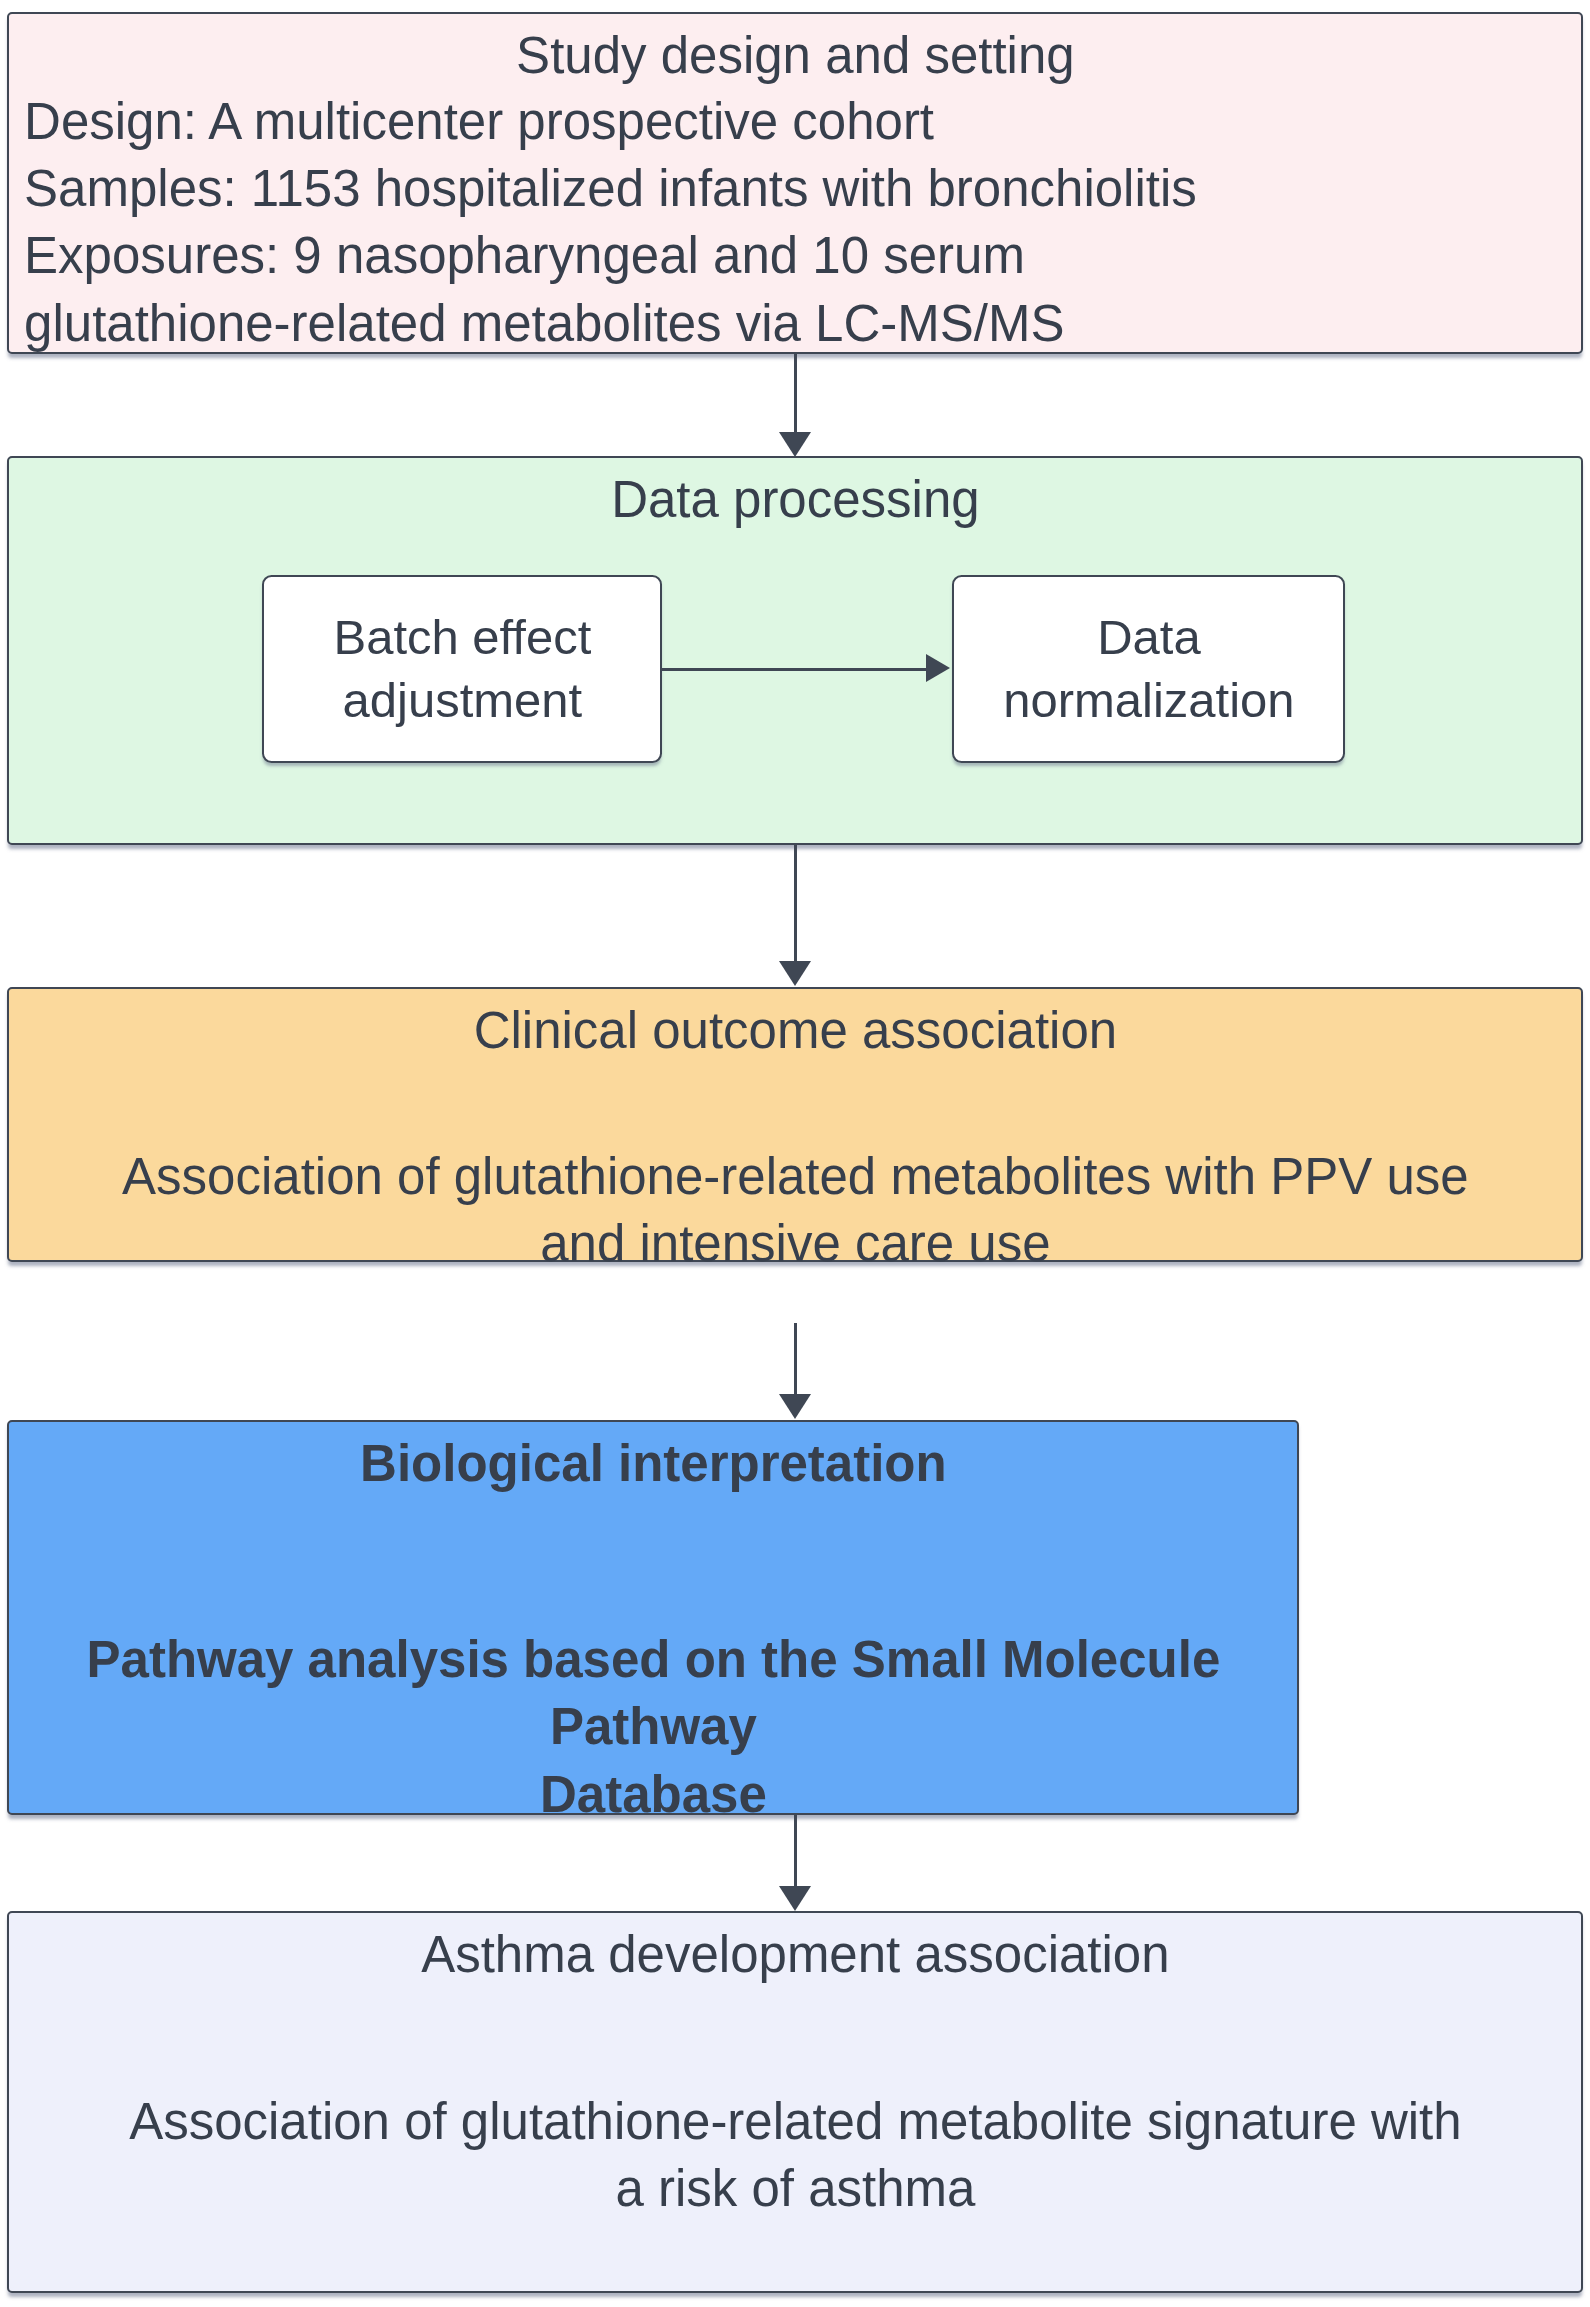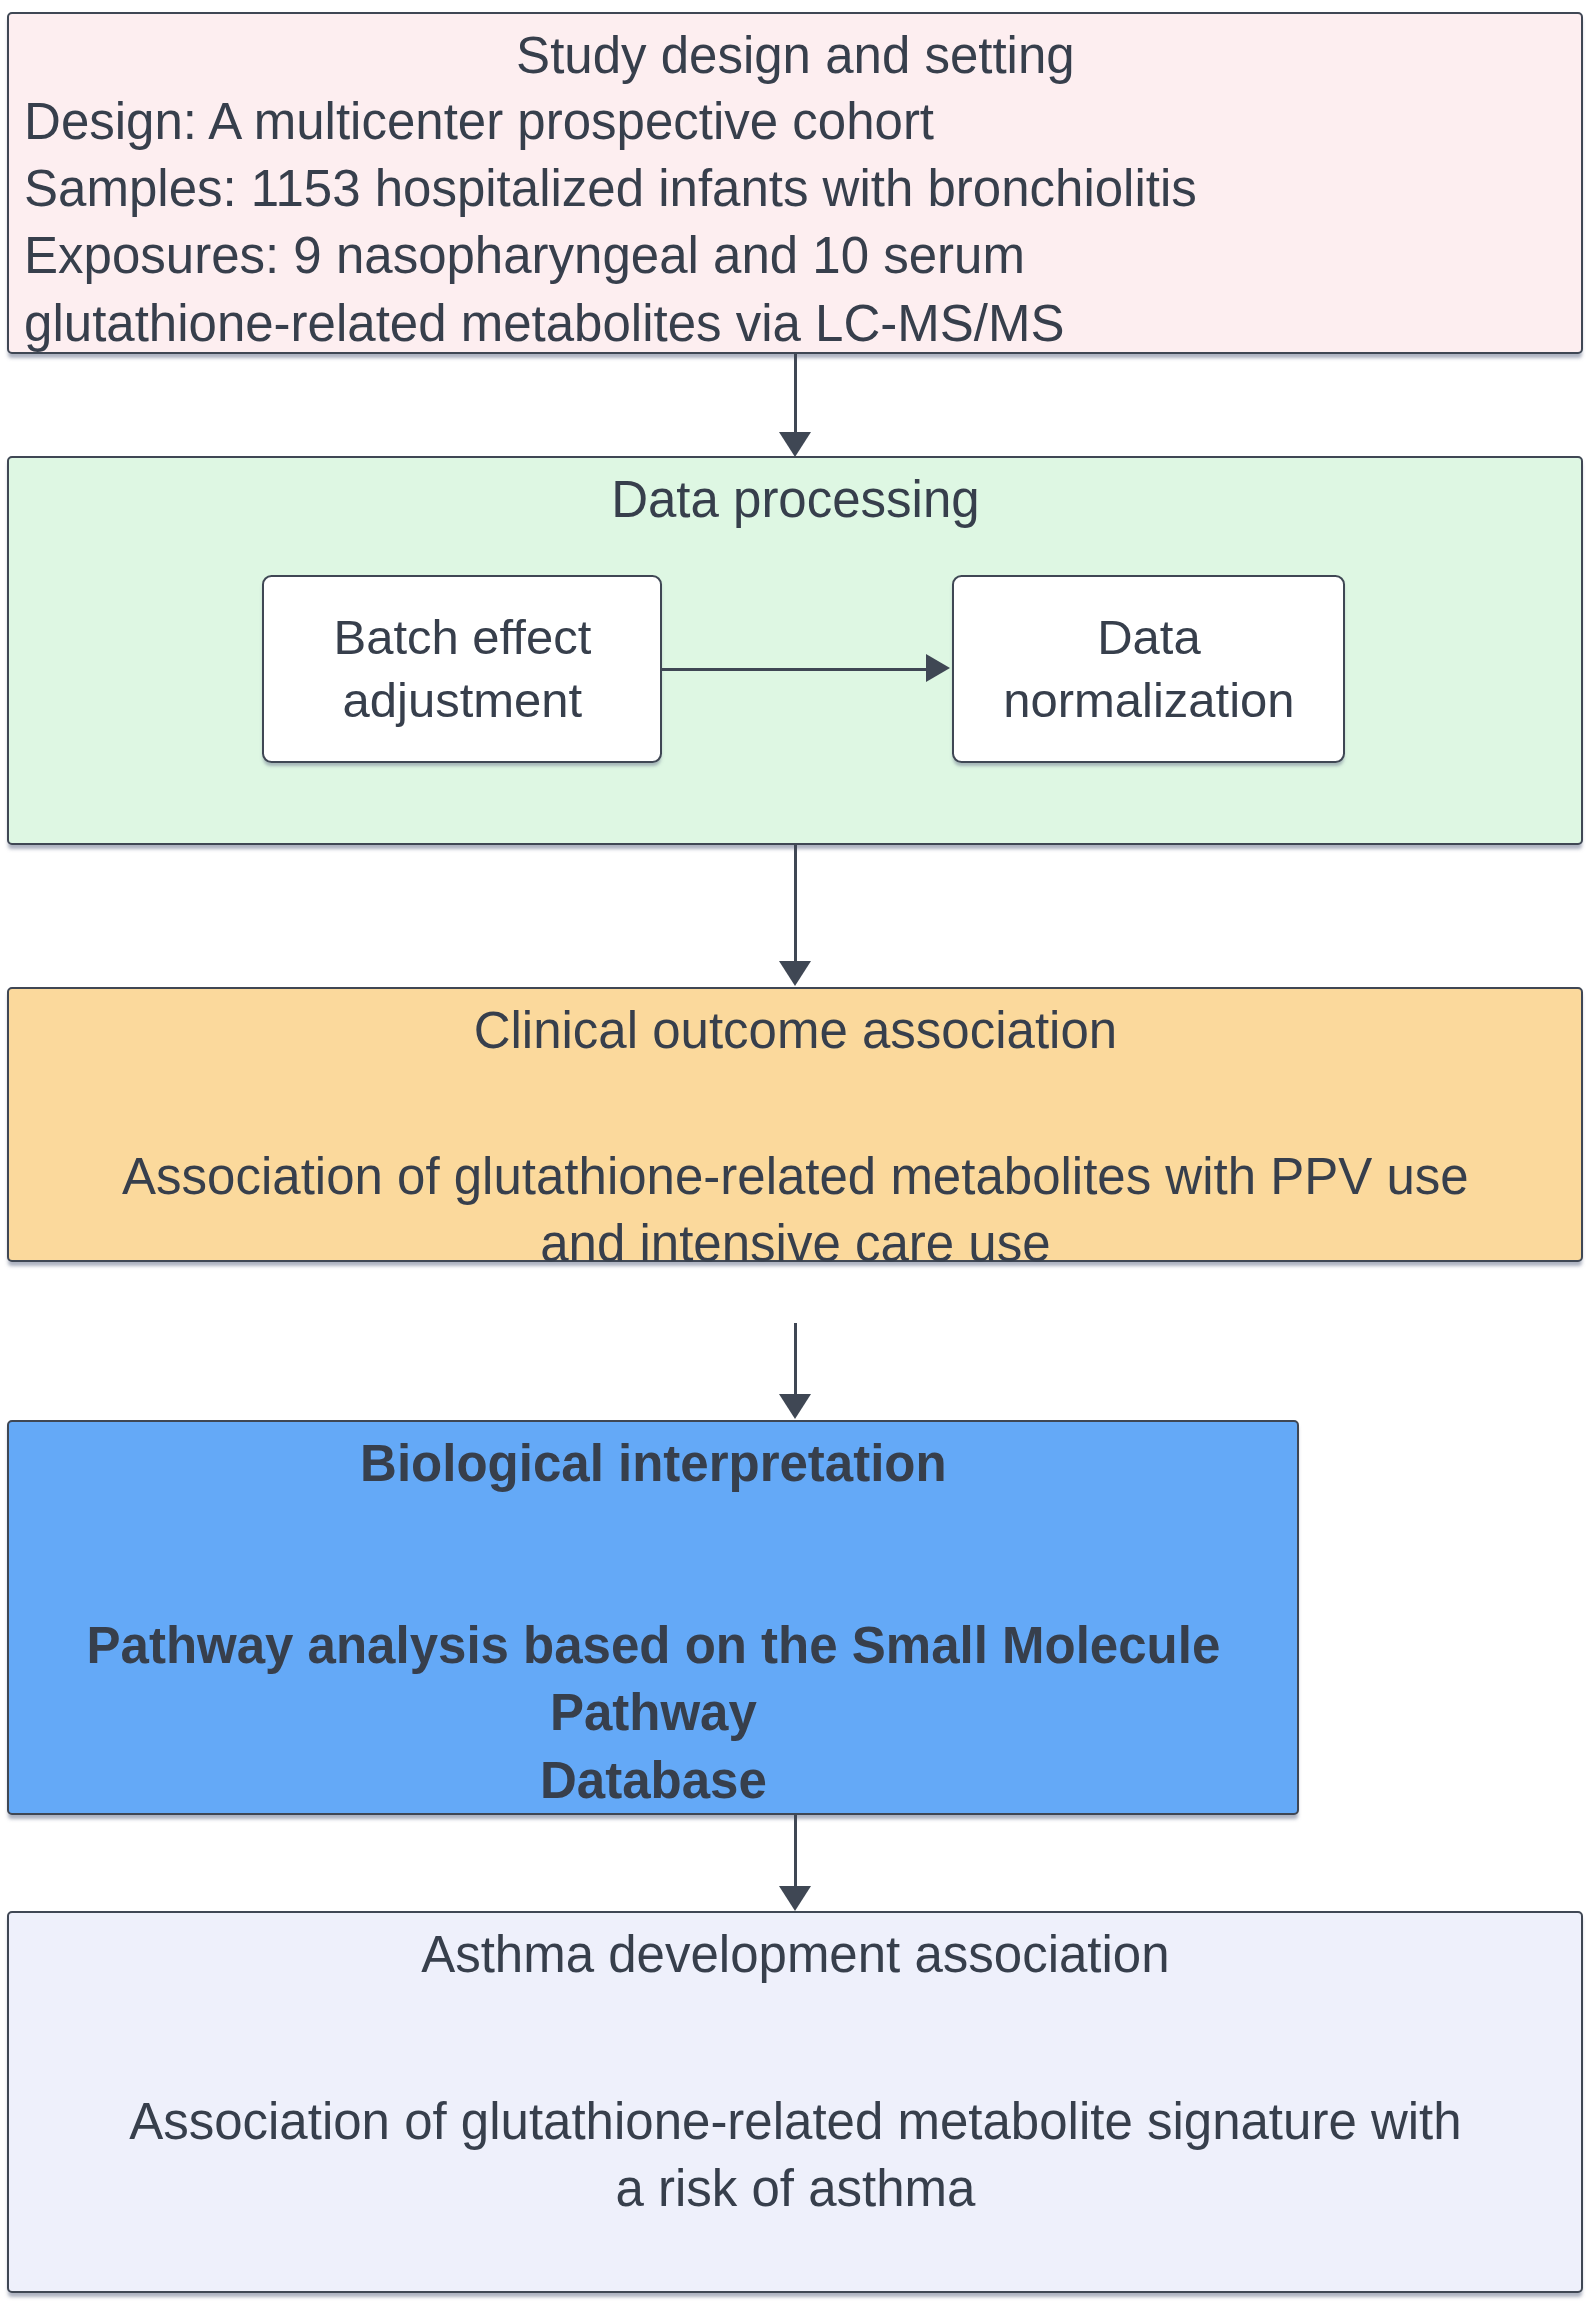--- a/index.html
+++ b/index.html
@@ -36,21 +36,21 @@
     right: 14.7px;
     text-align: left;
   }
   .body-lines {
     position: absolute;
     left: 0;
     width: 100%;
     text-align: center;
   }
   .clinical-body   { top: 154px; }
-  .biological-body { top: 190px; text-align: center; }
+  .biological-body { top: 204px; text-align: center; }
   .asthma-body     { top: 175px; }
 
   .subbox {
     position: absolute;
     box-sizing: border-box;
     background: #ffffff;
     border: 2.1px solid #3f4754;
     border-radius: 9.5px;
     box-shadow: 0 4.2px 3.2px -1.6px rgba(105,115,140,0.5);
     display: flex;

